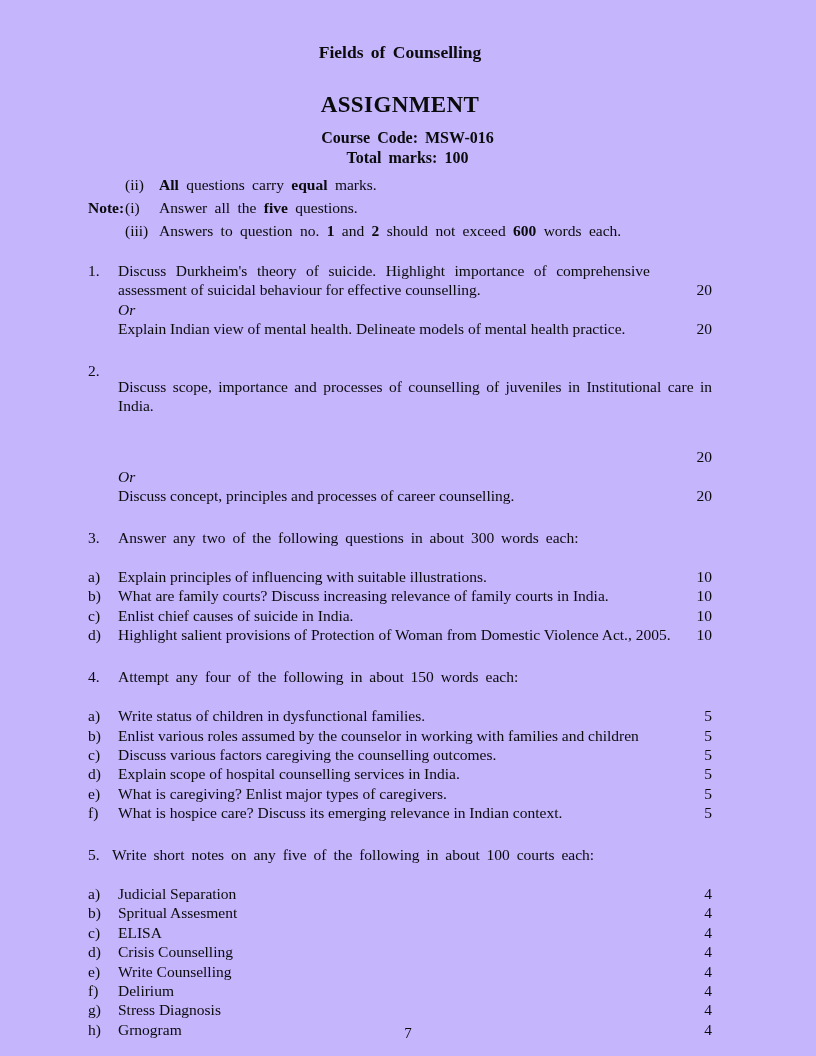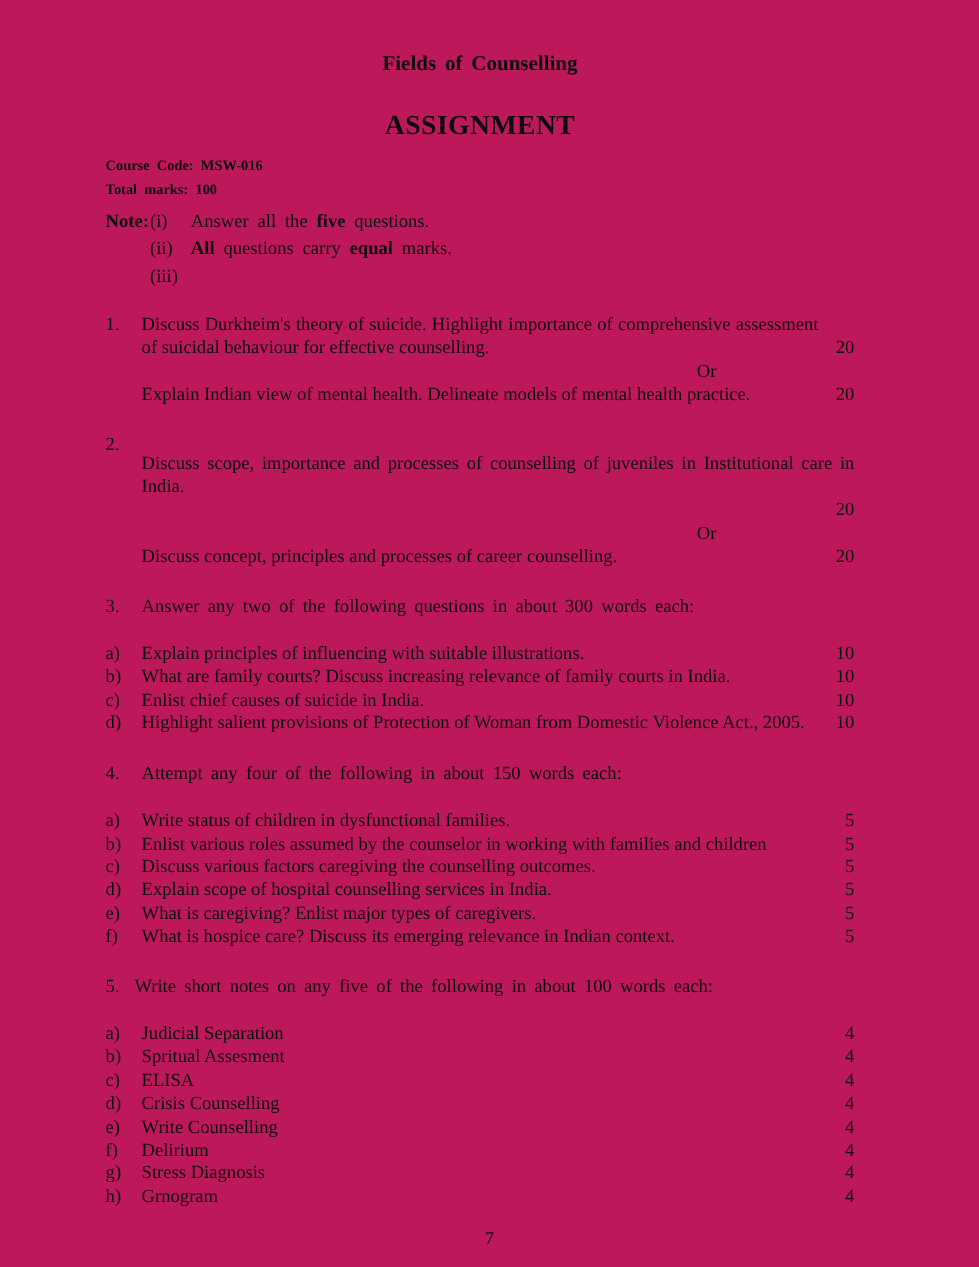--- a/index.html
+++ b/index.html
@@ -1,20 +1,20 @@
 <!DOCTYPE html>
 <html><head>
 <meta charset="utf-8">
 <style>
   html, body { margin: 0; padding: 0; background: #ffffff; }
   .page {
     position: relative;
     width: 816px;
     height: 1056px;
-    background: #be185d;
+    background: #c4b5fd;
     font-family: "Liberation Serif", serif;
     color: #0b0b0b;
     overflow: hidden;
   }
   .content {
     position: absolute;
     left: 88px;
     width: 624px;
     top: 0;
   }
@@ -28,23 +28,23 @@
   .doc-heading {
     margin: 29px 0 0 0;
     text-align: center;
     font-size: 23px;
     font-weight: bold;
     letter-spacing: 0.4px;
   }
   .header-right {
     margin-top: 10px;
     margin-right: -15px;
-    text-align: left;
+    text-align: center;
     font-weight: bold;
-    font-size: 12px;
+    font-size: 16px;
     line-height: 20px;
     word-spacing: 3px;
   }
   .note {
     margin-top: 8px;
     font-size: 15.5px;
     line-height: 17px;
   }
   .note-row { display: flex; margin-bottom: 6px; word-spacing: 3.5px; }
   .note-label { font-weight: bold; width: 37px; flex: none; }
@@ -53,27 +53,27 @@
   .q {
     margin-top: 22px;
     font-size: 15.5px;
     line-height: 19.4px;
   }
   .qrow { display: flex; }
   .qnum { width: 30px; flex: none; }
   .q5 .qnum { width: 24px; }
   .qintro { flex: 1; word-spacing: 3px; }
   .qbody { flex: 1; }
-  .stmt { display: flex; }
+  .stmt { display: flex; gap: 32px; }
   .stmt-text { flex: 1; text-align: justify; }
   .marks { min-width: 26px; text-align: right; align-self: flex-end; padding-left: 4px; }
   .stmt.wrapline { flex-wrap: wrap; }
   .stmt.wrapline .stmt-text { flex: none; width: 100%; margin-top: 16px; }
   .stmt.wrapline .marks { margin-left: auto; }
-  .or { text-align: right; padding-right: 115px; }
+  .or { text-align: left; padding-right: 115px; font-style: italic; }
   .items { margin-top: 20px; }
   .item { display: flex; }
   .ilabel { width: 30px; flex: none; }
   .itext { flex: 1; }
   .pageno {
     position: absolute;
     bottom: 14px;
     left: 0;
     width: 100%;
     text-align: center;
@@ -89,32 +89,33 @@
     <div class="doc-title">Fields of Counselling</div>
     <div class="doc-heading">ASSIGNMENT</div>
 
     <div class="header-right">
       <div>Course Code: MSW-016</div>
       <div>Total marks: 100</div>
     </div>
 
     <div class="note">
       <div class="note-row">
+        <div class="note-label"></div>
+        <div class="note-num">(ii)</div>
+        <div class="note-text"><b>All</b><span> questions carry </span><b>equal</b><span> marks.</span></div>
+      </div>
+      <div class="note-row">
         <div class="note-label">Note:</div>
         <div class="note-num">(i)</div>
         <div class="note-text"><span>Answer all the </span><b>five</b><span> questions.</span></div>
       </div>
       <div class="note-row">
         <div class="note-label"></div>
-        <div class="note-num">(ii)</div>
-        <div class="note-text"><b>All</b><span> questions carry </span><b>equal</b><span> marks.</span></div>
-      </div>
-      <div class="note-row">
-        <div class="note-label"></div>
         <div class="note-num">(iii)</div>
+        <div class="note-text"><span>Answers to question no. </span><b>1</b><span> and </span><b>2</b><span> should not exceed </span><b>600</b><span> words each.</span></div>
       </div>
     </div>
 
     <div class="q">
       <div class="qrow">
         <div class="qnum">1.</div>
         <div class="qbody">
           <div class="stmt">
             <div class="stmt-text">Discuss Durkheim's theory of suicide. Highlight importance of comprehensive assessment of suicidal behaviour for effective counselling.</div>
             <div class="marks">20</div>
@@ -209,21 +210,21 @@
           <div class="ilabel">f)</div>
           <div class="itext">What is hospice care? Discuss its emerging relevance in Indian context.</div>
           <div class="marks">5</div>
         </div>
       </div>
     </div>
 
     <div class="q q5">
       <div class="qrow">
         <div class="qnum">5.</div>
-        <div class="qintro">Write short notes on any five of the following in about 100 words each:</div>
+        <div class="qintro">Write short notes on any five of the following in about 100 courts each:</div>
       </div>
       <div class="items">
         <div class="item">
           <div class="ilabel">a)</div>
           <div class="itext">Judicial Separation</div>
           <div class="marks">4</div>
         </div>
         <div class="item">
           <div class="ilabel">b)</div>
           <div class="itext">Spritual Assesment</div>

